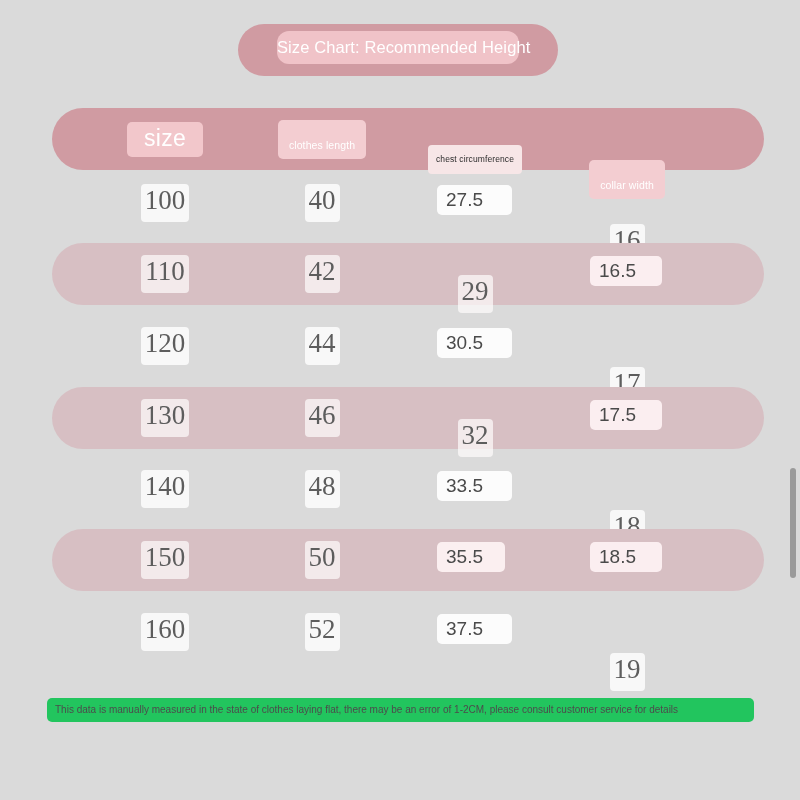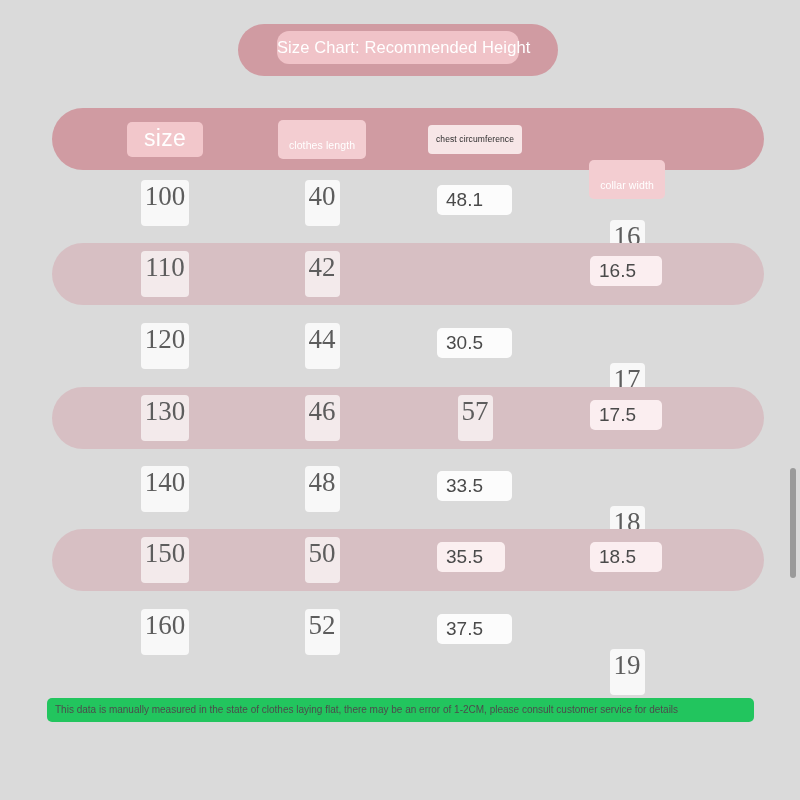--- a/index.html
+++ b/index.html
@@ -77,21 +77,21 @@
   .cell {
     position: absolute;
     top: 0;
     height: 62px;
     display: flex;
     align-items: center;
     justify-content: center;
   }
   .c-size   { left: 98px;  width: 110px; }
   .c-length { left: 255px; width: 110px; }
-  .c-chest  { left: 408px; width: 110px; }
+  .c-chest  { left: 408px; width: 110px; margin-top: 20px; }
   .c-collar { left: 560px; width: 110px; margin-top: 40px; }
 
   
   .hchip {
     border-radius: 5px;
     color: #ffffff;
     white-space: nowrap;
     filter: blur(0.6px);
   }
   .hchip-size {
@@ -121,21 +121,21 @@
     font-family: "Liberation Serif", serif;
     font-size: 27px;
     font-weight: 400;
     color: #5d5d5d;
     white-space: nowrap;
     filter: blur(0.35px);
   }
   .vchip-box {
     background: rgba(255,255,255,0.80);
     border-radius: 4px;
-    padding: 1px 4px 14px;
+    padding: 1px 4px 6px;
   }
   .row-alt .vchip-box {
     background: rgba(255,252,252,0.70);
   }
   
   .chest-box {
     position: absolute;
     left: 425px; top: 13px;
     width: 75px; height: 30px;
     background: #fcfcfc;
@@ -236,33 +236,36 @@
 
   <div class="row row-plain" style="top:172px;">
     <div class="row-pill"></div>
     <div class="cell c-size">
       <span class="vchip vchip-box">100</span>
     </div>
     <div class="cell c-length">
       <span class="vchip vchip-box">40</span>
     </div>
     <div class="chest-box"></div>
-    <div class="chest-val">48.1</div>
+    <div class="chest-val">27.5</div>
     <div class="cell c-collar">
       <span class="vchip vchip-box">16</span>
     </div>
   </div>
 
   <div class="row row-alt" style="top:243px;">
     <div class="row-pill"></div>
     <div class="cell c-size">
       <span class="vchip vchip-box">110</span>
     </div>
     <div class="cell c-length">
       <span class="vchip vchip-box">42</span>
+    </div>
+    <div class="cell c-chest">
+      <span class="vchip vchip-box">29</span>
     </div>
     <div class="collar-box"></div>
     <div class="collar-val-alt">16.5</div>
   </div>
 
   <div class="row row-plain" style="top:315px;">
     <div class="row-pill"></div>
     <div class="cell c-size">
       <span class="vchip vchip-box">120</span>
     </div>
@@ -278,21 +281,21 @@
 
   <div class="row row-alt" style="top:387px;">
     <div class="row-pill"></div>
     <div class="cell c-size">
       <span class="vchip vchip-box">130</span>
     </div>
     <div class="cell c-length">
       <span class="vchip vchip-box">46</span>
     </div>
     <div class="cell c-chest">
-      <span class="vchip vchip-box">57</span>
+      <span class="vchip vchip-box">32</span>
     </div>
     <div class="collar-box"></div>
     <div class="collar-val-alt">17.5</div>
   </div>
 
   <div class="row row-plain" style="top:458px;">
     <div class="row-pill"></div>
     <div class="cell c-size">
       <span class="vchip vchip-box">140</span>
     </div>

